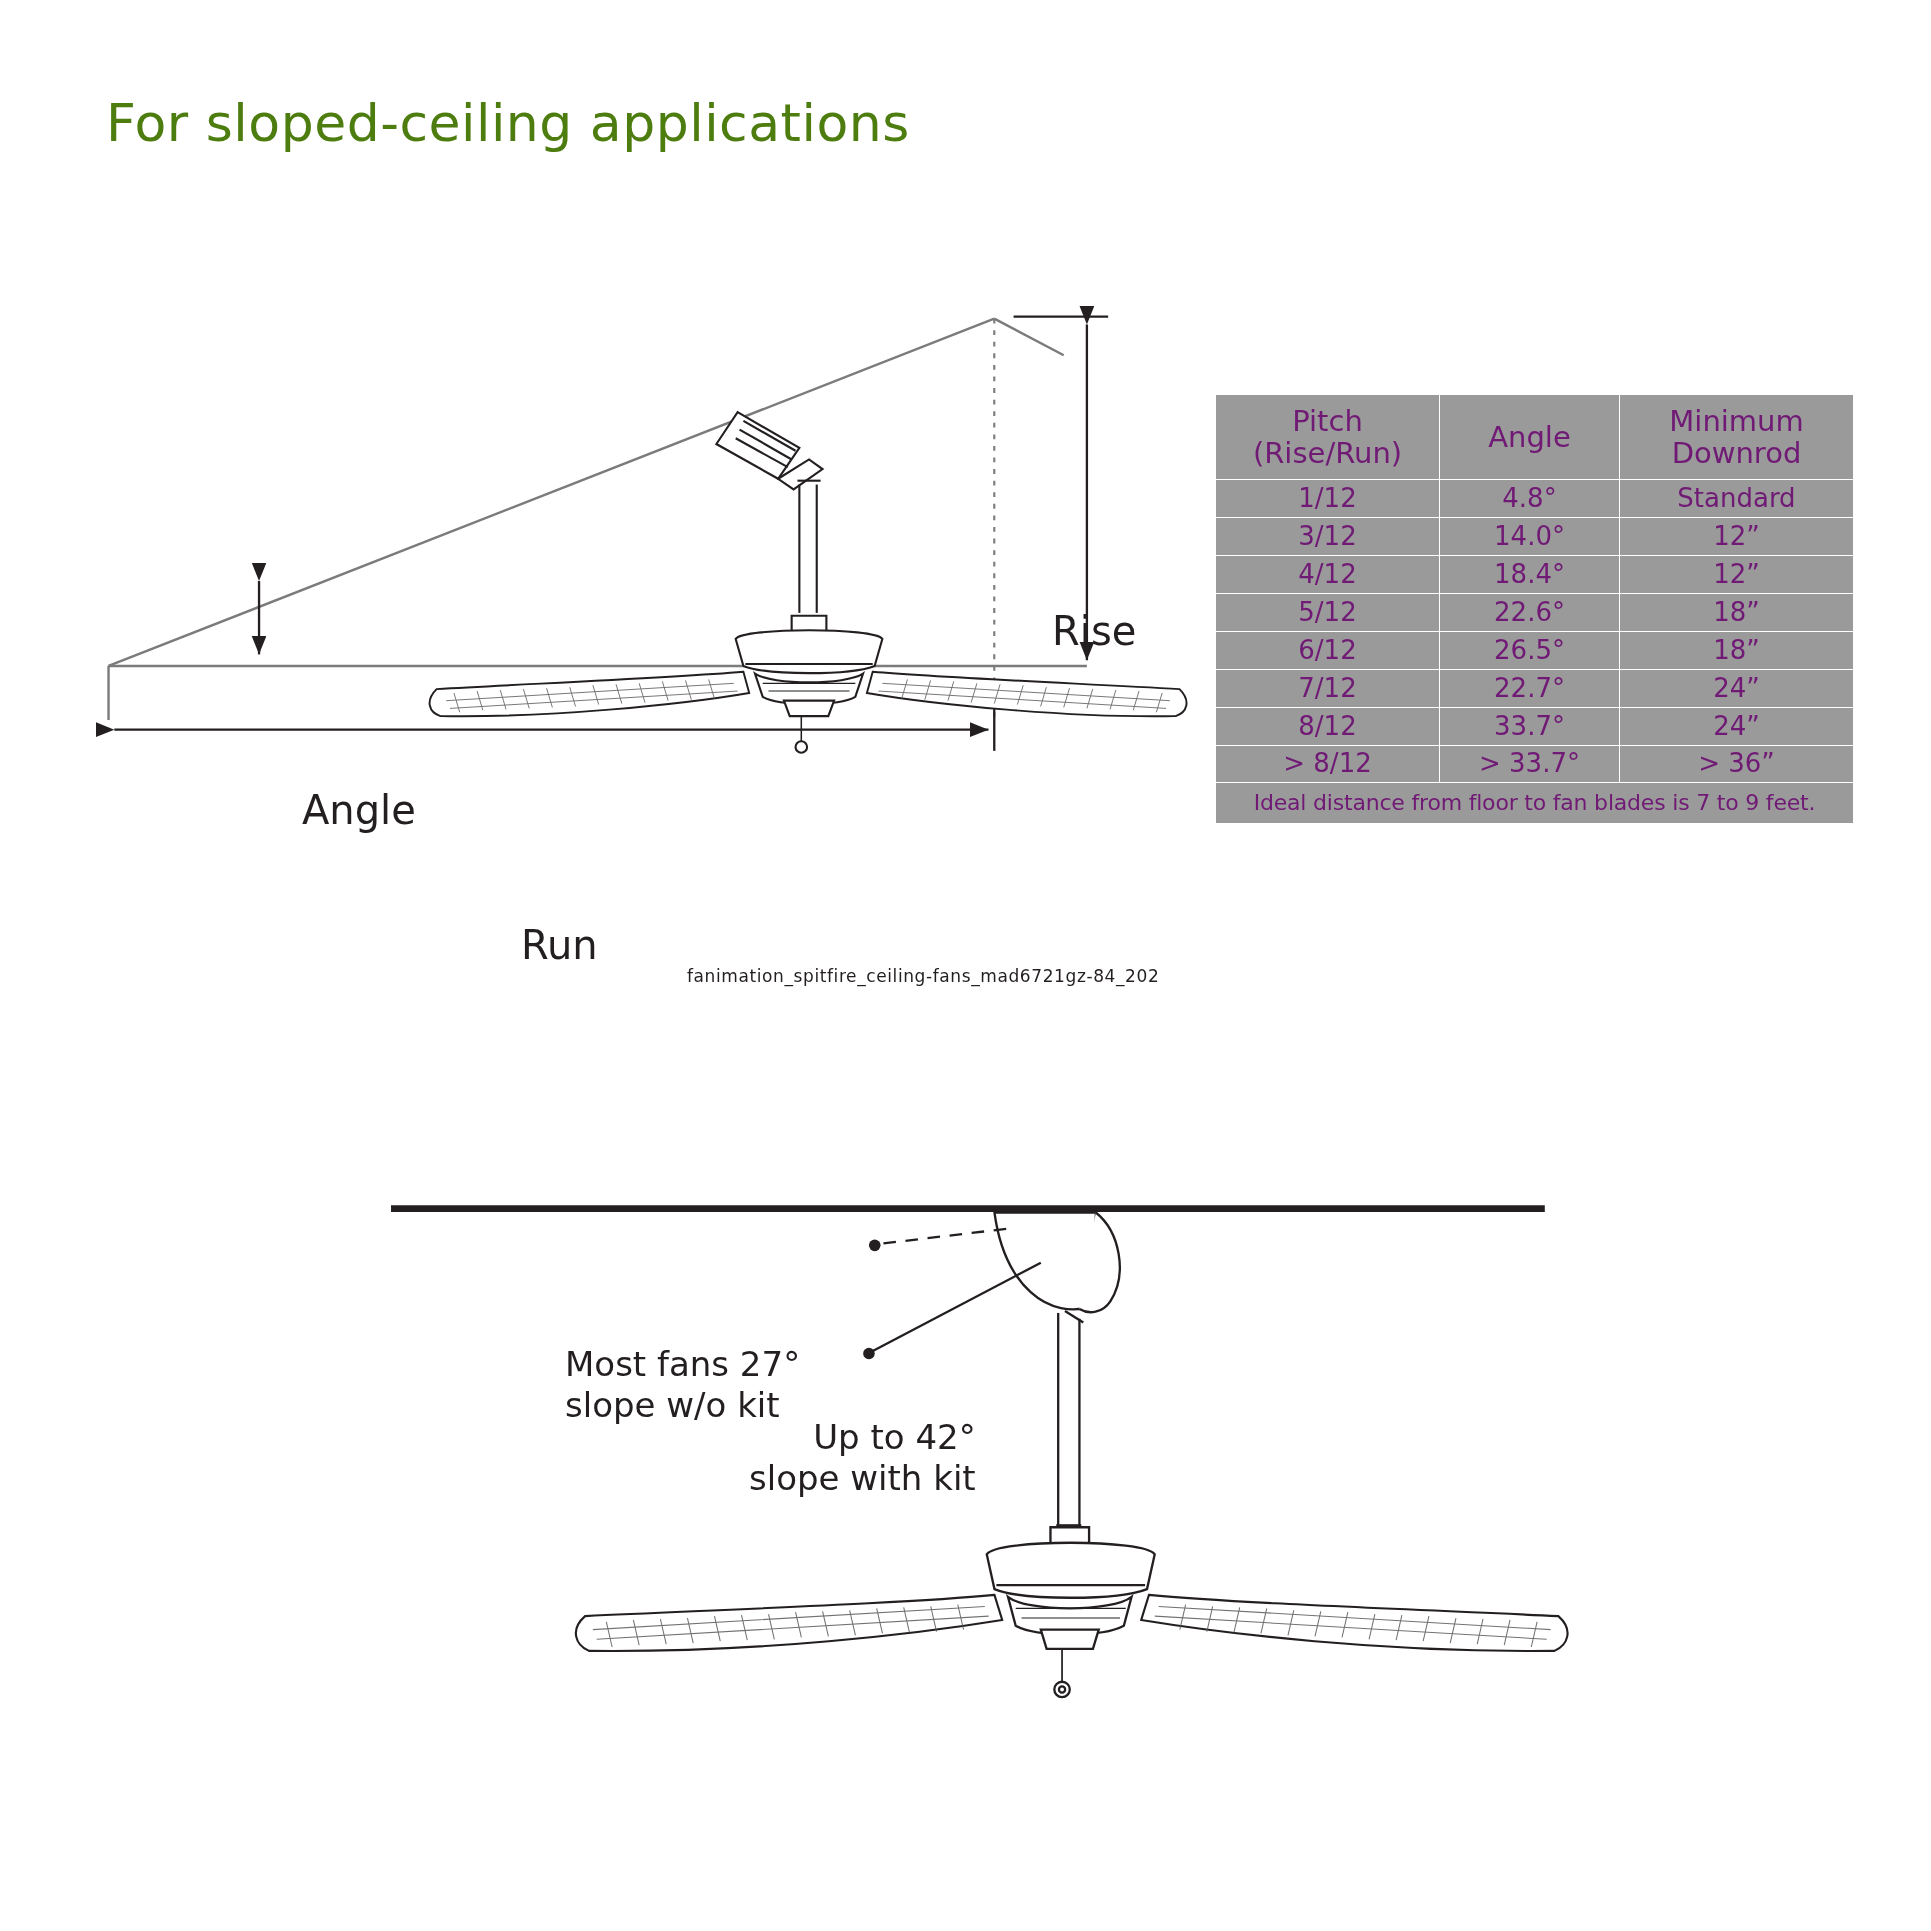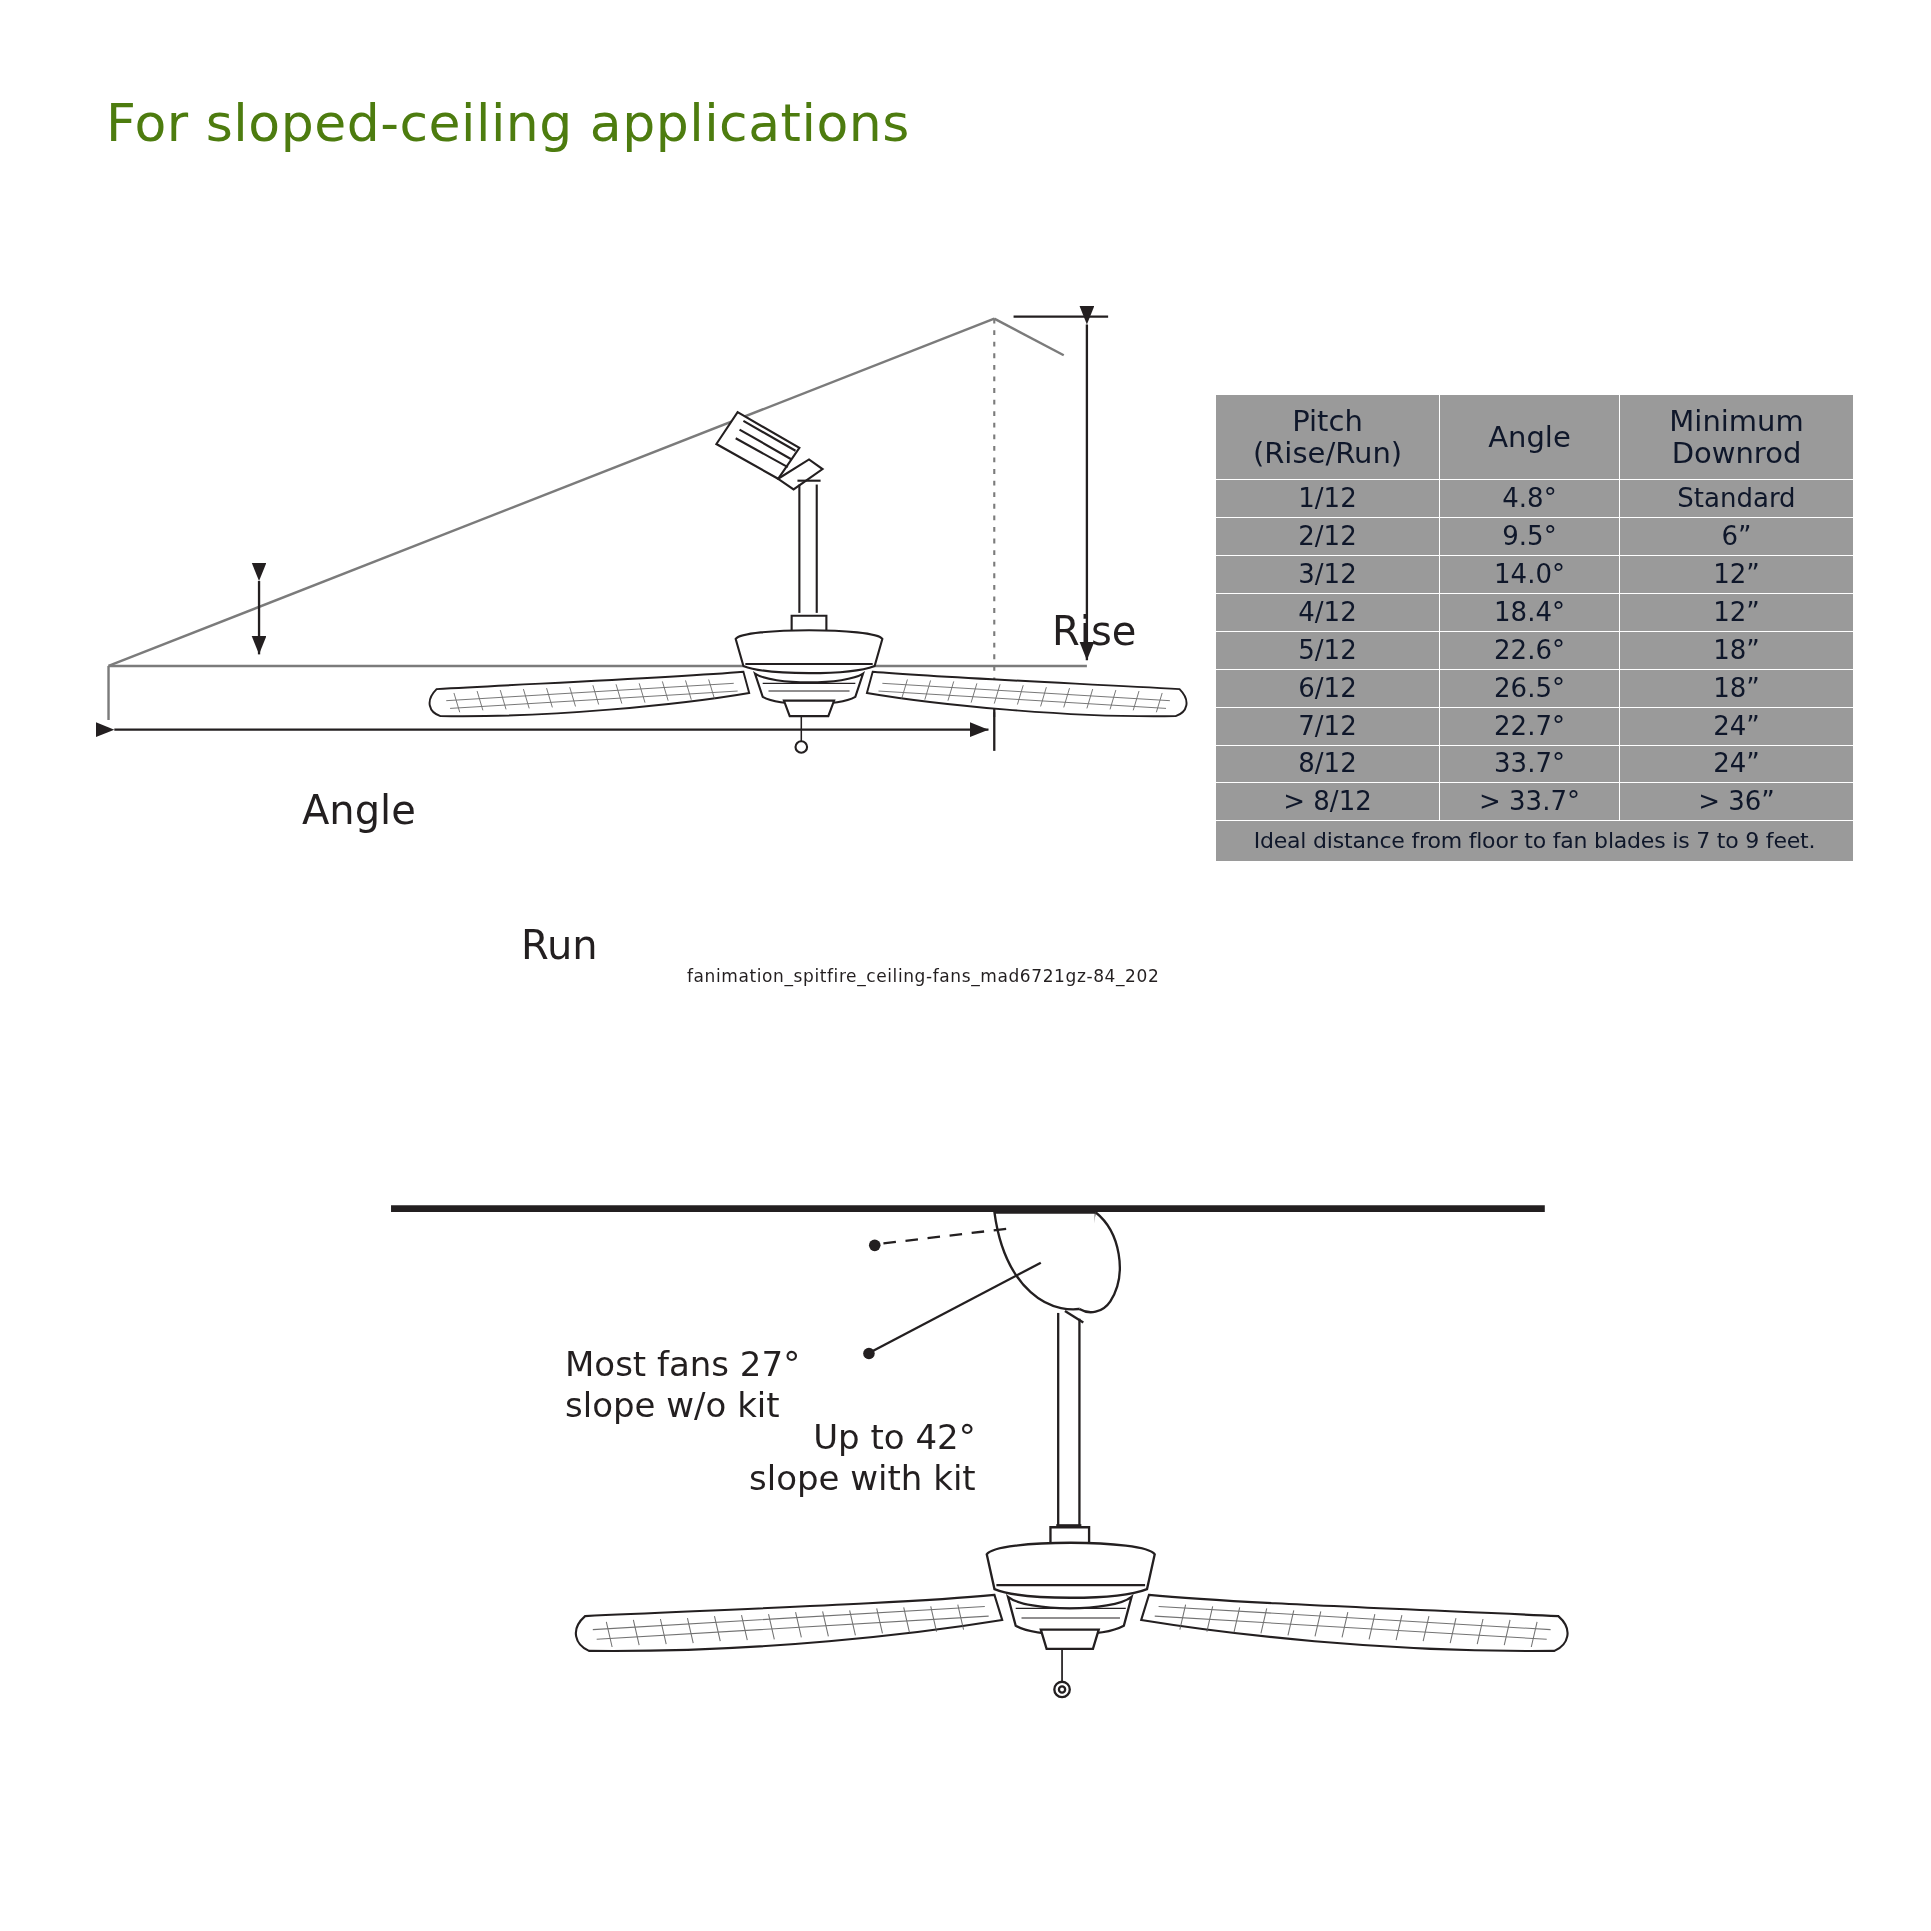--- a/index.html
+++ b/index.html
@@ -57,21 +57,21 @@
   }
 
   
   .pitch-table {
     position: absolute;
     left: 1215px;
     top: 394px;
     width: 637px;
     border-collapse: collapse;
     background: #9a9a9a;
-    color: #0f172a;
+    color: #701a75;
     font-size: 26px;
     table-layout: fixed;
   }
   .pitch-table th,
   .pitch-table td {
     text-align: center;
     border: 1.9px solid #ffffff;
     padding: 3.9px 1.9px;
     font-weight: 400;
     line-height: 1.12;
@@ -201,25 +201,20 @@
         <span>Minimum</span><br>
         <span>Downrod</span>
       </th>
     </tr>
   </thead>
   <tbody>
     <tr>
       <td>1/12</td>
       <td>4.8°</td>
       <td>Standard</td>
-    </tr>
-    <tr>
-      <td>2/12</td>
-      <td>9.5°</td>
-      <td>6”</td>
     </tr>
     <tr>
       <td>3/12</td>
       <td>14.0°</td>
       <td>12”</td>
     </tr>
     <tr>
       <td>4/12</td>
       <td>18.4°</td>
       <td>12”</td>

